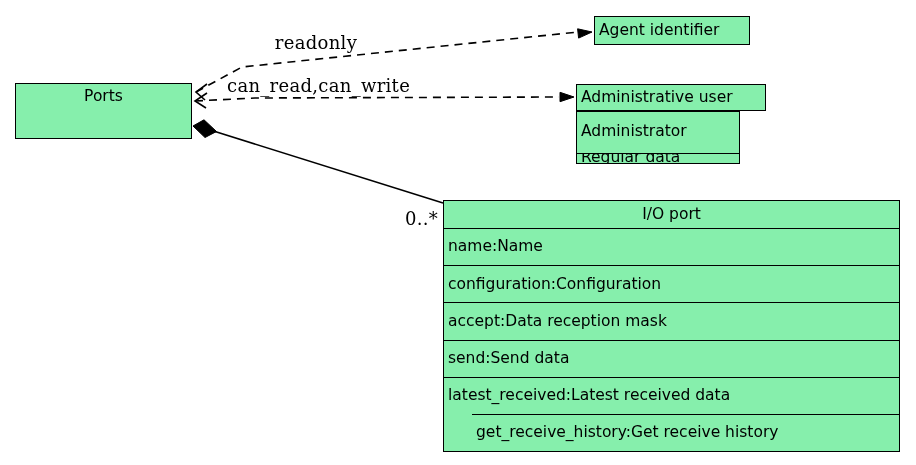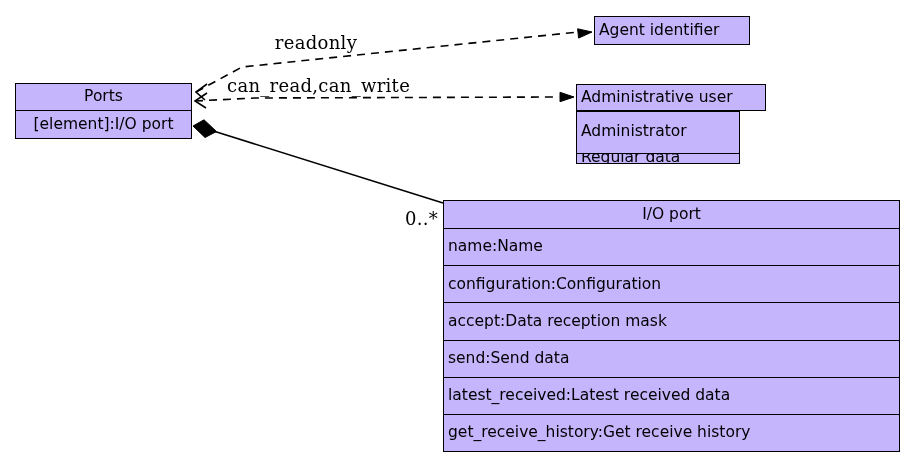--- a/index.html
+++ b/index.html
@@ -14,21 +14,21 @@
   }
   #edges-layer {
     position: absolute;
     left: 0; top: 0;
     width: 916px; height: 465px;
   }
   .node {
     position: absolute;
     box-sizing: border-box;
     border: 1.5px solid #000000;
-    background: #c4b5fd;
+    background: #86efac;
     display: flex;
     flex-direction: column;
     font-size: 15.5px;
     line-height: 1.25;
   }
   .compartment-title {
     box-sizing: border-box;
     display: flex;
     align-items: center;
     justify-content: center;
@@ -83,23 +83,20 @@
     <polyline points="207,93 195,101 206,108" fill="none" stroke="#000000" stroke-width="1.6"></polyline>
     <path d="M195,101 L255,98 L559,97" fill="none" stroke="#000000" stroke-width="1.6" stroke-dasharray="8 6"></path>
     <polygon points="574,97 560,101.7 560,92.3" fill="#000000" stroke="#000000"></polygon>
 
     <polygon points="193,126 204,119.8 216.5,131.5 205,137.5" fill="#000000" stroke="#000000"></polygon>
     <path d="M215,131.5 L443,203" fill="none" stroke="#000000" stroke-width="1.6"></path>
   </svg>
 
   <div class="node" style="left:15px; top:83px; width:177px; height:56px;">
     <div class="compartment-title">Ports</div>
-    <div class="rowlist">
-        <div class="row center">[element]:I/O port</div>
-      </div>
   </div>
 
   <div class="node single-line" style="left:594px; top:16px; width:156px; height:29px;">
     <span>Agent identifier</span>
   </div>
 
   <div class="node single-line" style="left:576px; top:84px; width:190px; height:27px;">
     <span>Administrative user</span>
   </div>
 
@@ -111,21 +108,21 @@
   </div>
 
   <div class="node" style="left:443px; top:200px; width:457px; height:252px;">
     <div class="compartment-title" style="height:27px;">I/O port</div>
     <div class="rowlist">
         <div class="row" style="padding:0 4px;">name:Name</div>
         <div class="row" style="padding:0 4px;">configuration:Configuration</div>
         <div class="row" style="padding:0 4px;">accept:Data reception mask</div>
         <div class="row" style="padding:0 4px;">send:Send data</div>
         <div class="row" style="padding:0 4px;">latest_received:Latest received data</div>
-        <div class="row" style="padding:0 4px;">get_receive_history:Get receive history</div>
+        <div class="row" style="padding:0 4px;margin-left:28px;">get_receive_history:Get receive history</div>
       </div>
   </div>
 
   <div class="edge-label" style="left:261px; top:33px; width:110px; text-align:center;">readonly</div>
 
   <div class="edge-label" style="left:227px; top:76px;">can_read,can_write</div>
 
   <div class="edge-label" style="left:405px; top:209px;">0..*</div>
 
 </div>

